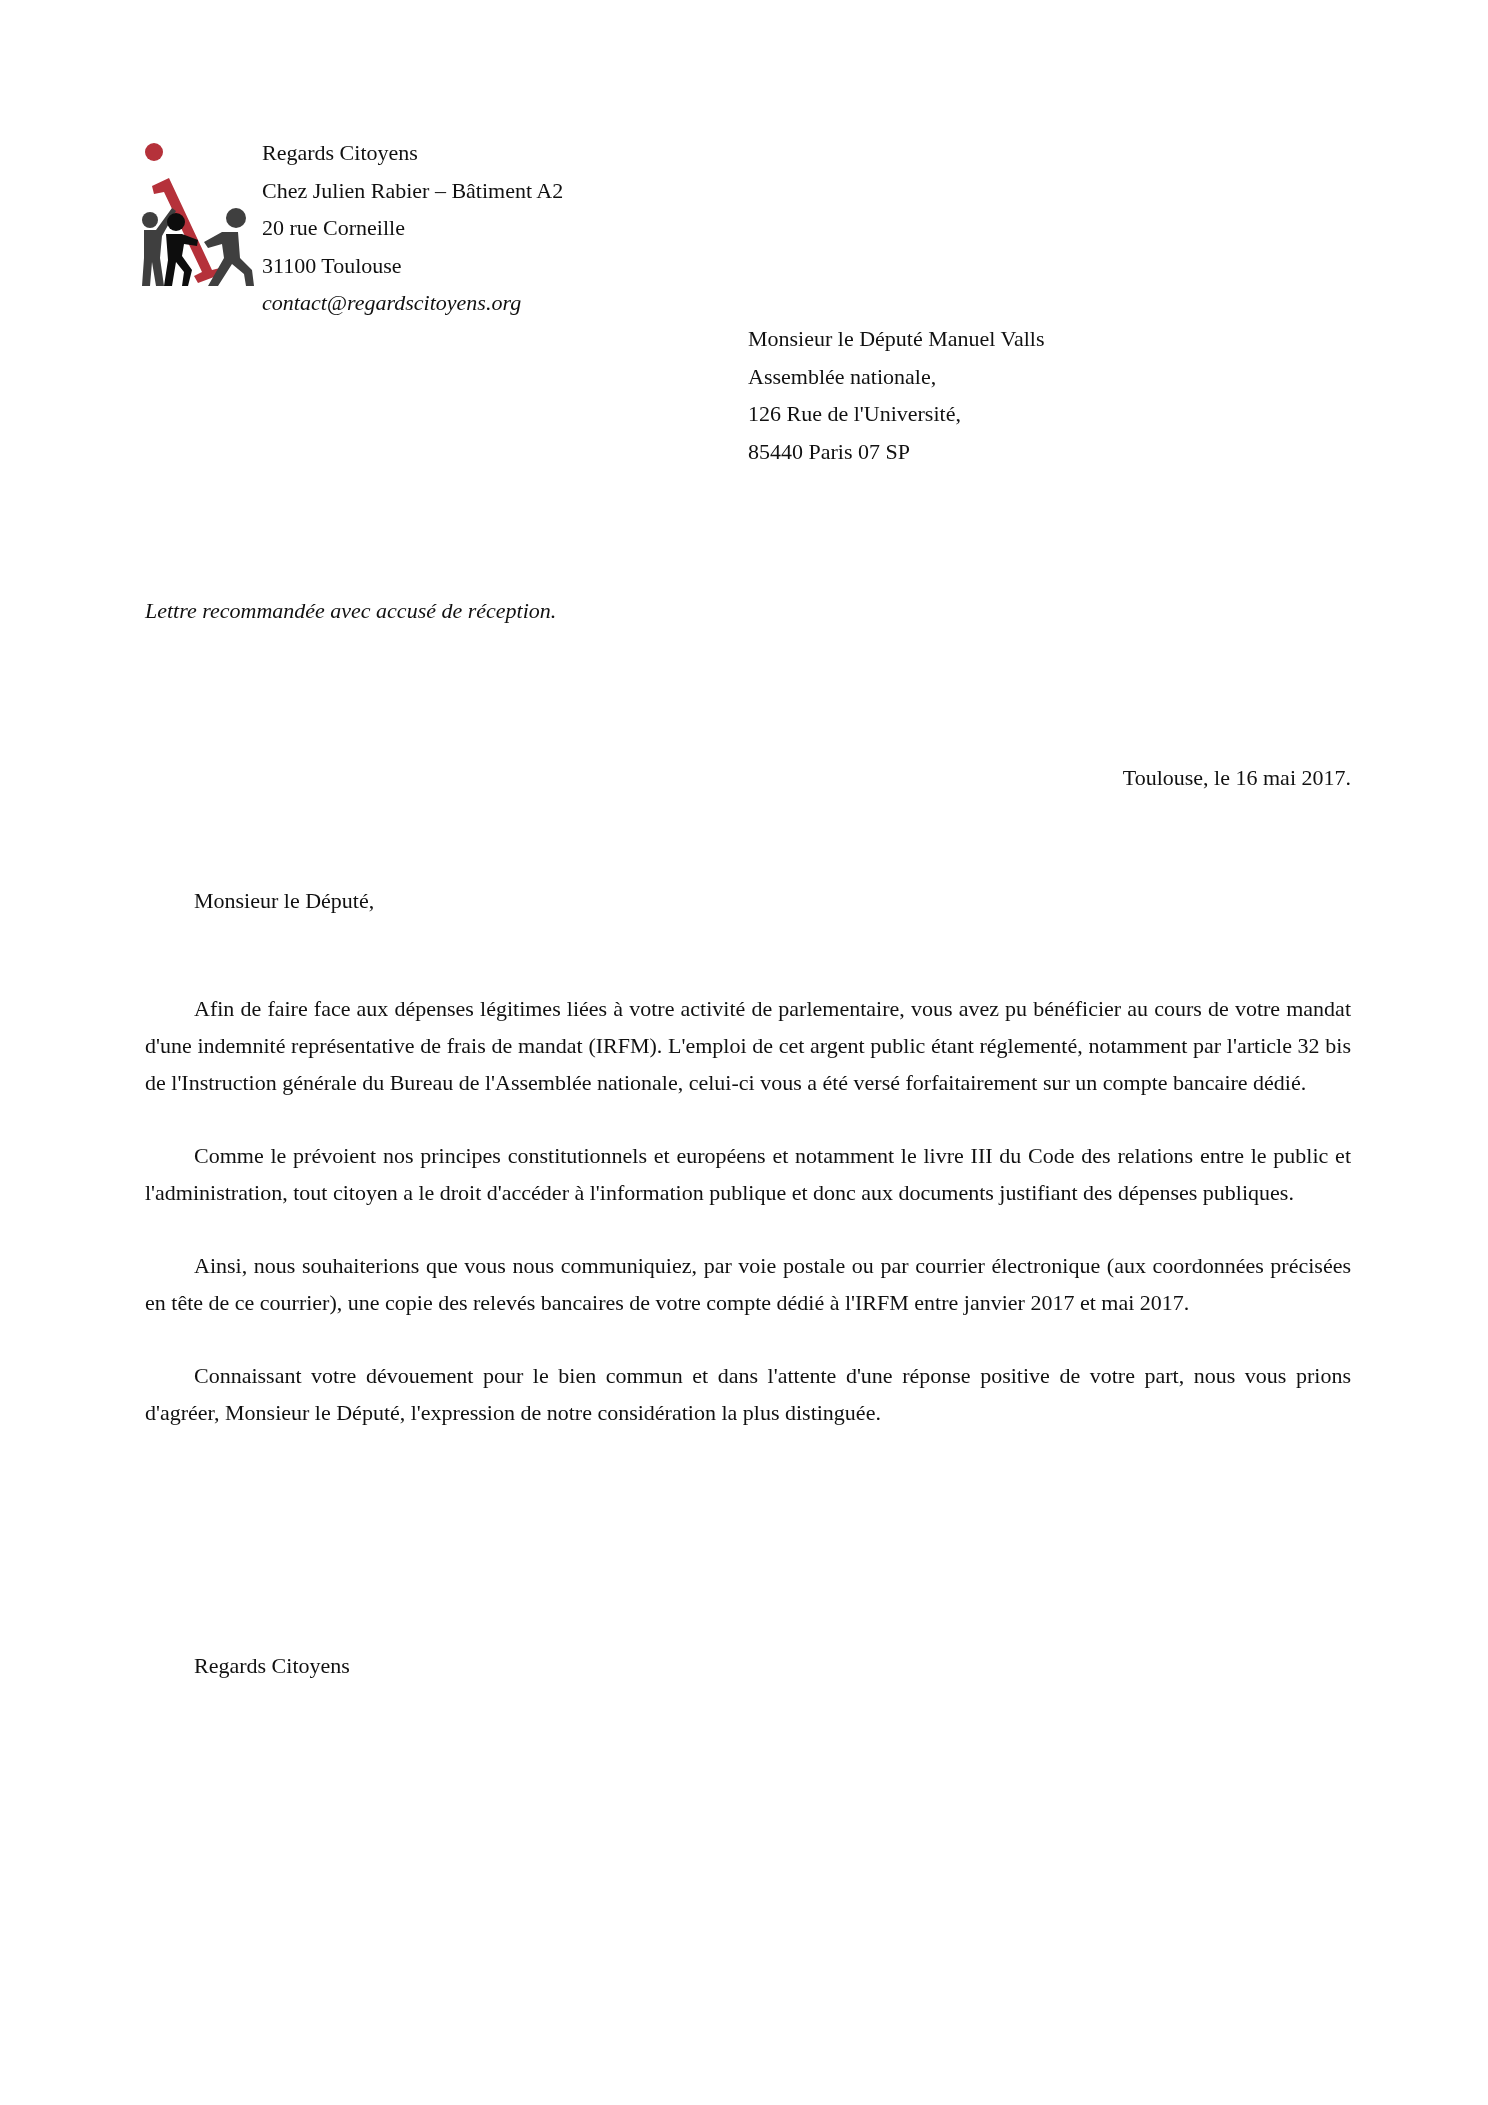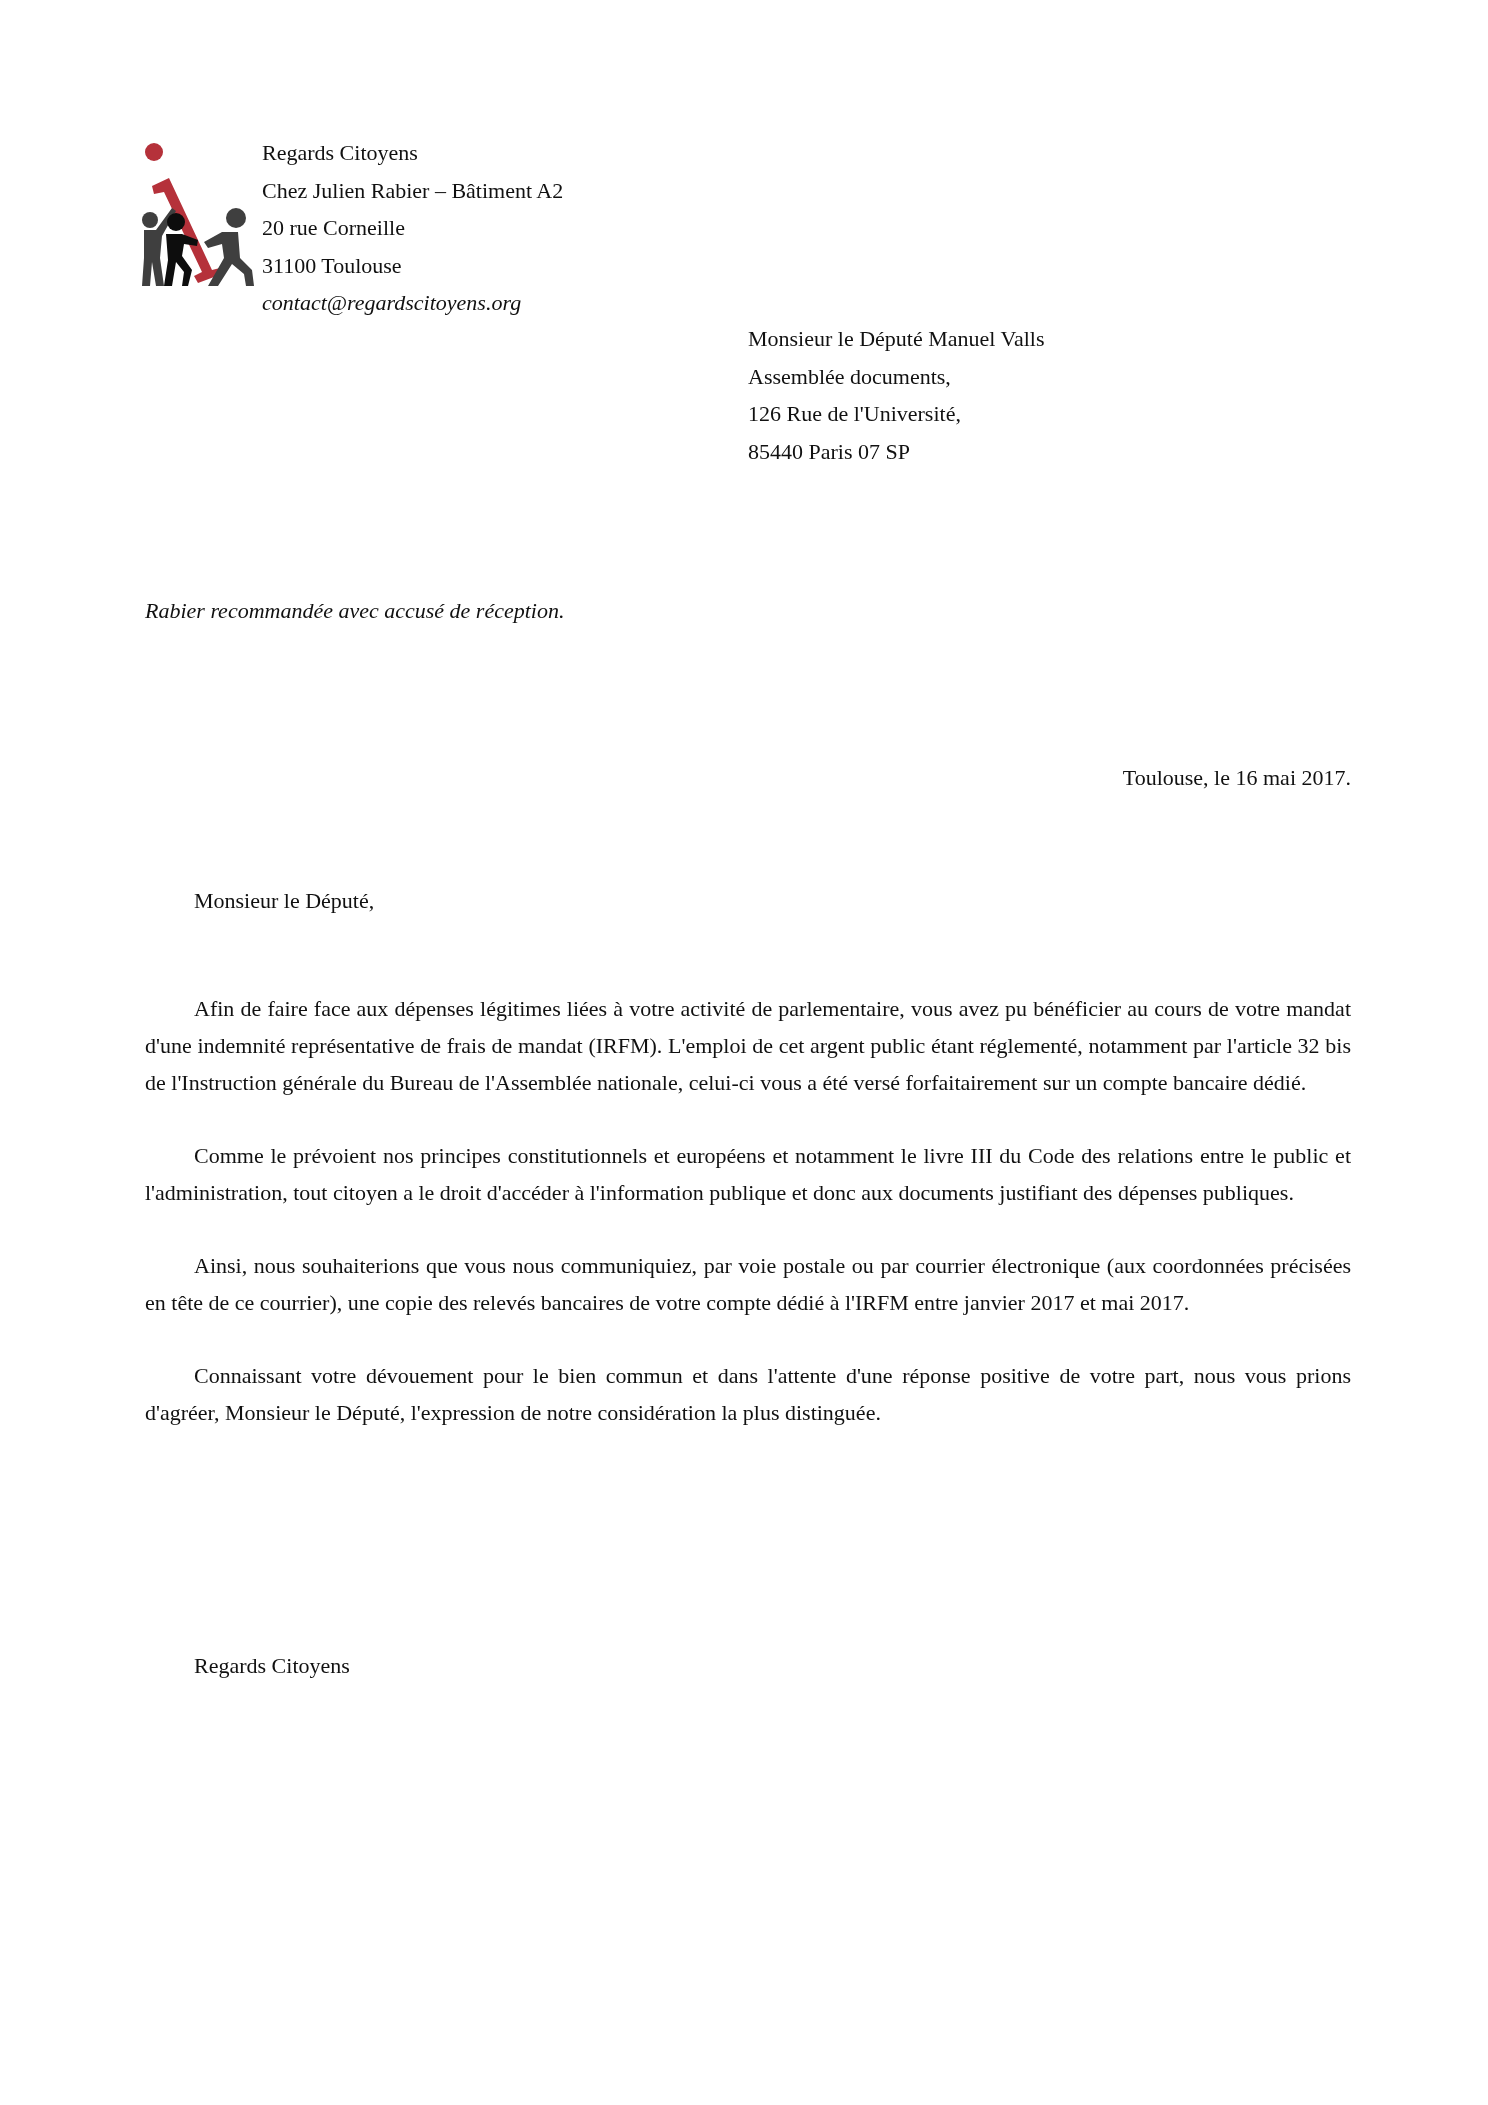--- a/index.html
+++ b/index.html
@@ -53,27 +53,27 @@
 <div class="abs sender">
   <span class="line">Regards Citoyens</span>
   <span class="line">Chez Julien Rabier – Bâtiment A2</span>
   <span class="line">20 rue Corneille</span>
   <span class="line">31100 Toulouse</span>
   <span class="line email">contact@regardscitoyens.org</span>
 </div>
 
 <div class="abs recipient">
   <span class="line">Monsieur le Député Manuel Valls</span>
-  <span class="line">Assemblée documents,</span>
+  <span class="line">Assemblée nationale,</span>
   <span class="line">126 Rue de l'Université,</span>
   <span class="line">85440 Paris 07 SP</span>
 </div>
 
 <div class="abs notice">
-  <span class="line registered">Rabier recommandée avec accusé de réception.</span>
+  <span class="line registered">Lettre recommandée avec accusé de réception.</span>
 </div>
 
 <div class="abs date">Toulouse, le 16 mai 2017.</div>
 
 <div class="abs salutation">Monsieur le Député,</div>
 
 <div class="abs body">
   <p>Afin de faire face aux dépenses légitimes liées à votre activité de parlementaire, vous avez pu bénéficier au cours de votre mandat d'une indemnité représentative de frais de mandat (IRFM). L'emploi de cet argent public étant réglementé, notamment par l'article 32 bis de l'Instruction générale du Bureau de l'Assemblée nationale, celui-ci vous a été versé forfaitairement sur un compte bancaire dédié.</p>
   <p>Comme le prévoient nos principes constitutionnels et européens et notamment le livre III du Code des relations entre le public et l'administration, tout citoyen a le droit d'accéder à l'information publique et donc aux documents justifiant des dépenses publiques.</p>
   <p>Ainsi, nous souhaiterions que vous nous communiquiez, par voie postale ou par courrier électronique (aux coordonnées précisées en tête de ce courrier), une copie des relevés bancaires de votre compte dédié à l'IRFM entre janvier 2017 et mai 2017.</p>

